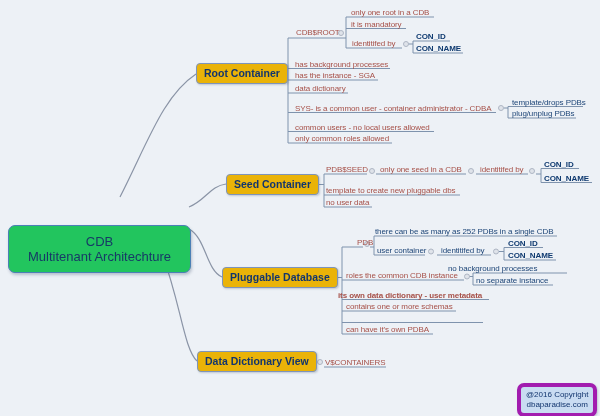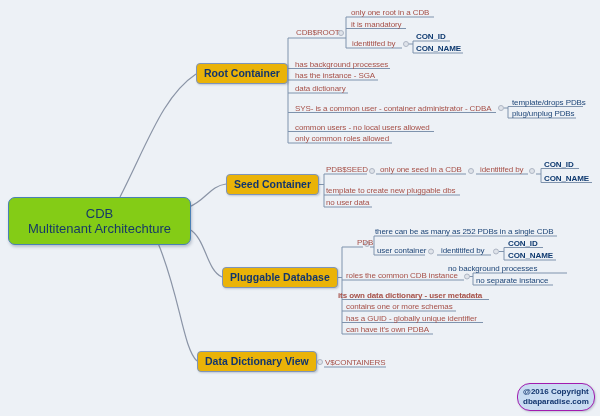--- a/index.html
+++ b/index.html
@@ -22,40 +22,40 @@
     background:#eab308;
     border:1px solid #7e94ba;
     border-radius:4px;
     color:#12356e;
     font-weight:bold;
     font-size:10.5px;line-height:11px;
     padding:4px 7px;
     box-shadow:1px 1px 2px rgba(60,80,110,0.25);
   }
   .central{
-    background:#84cc16;
+    background:#22c55e;
     border:1px solid #4b80b5;
     border-radius:7px;
     color:#173a66;
     font-size:13px;line-height:15px;
     width:181px;height:46px;
     display:flex;flex-direction:column;align-items:center;justify-content:center;
     box-shadow:1px 2px 3px rgba(60,80,110,0.3);
     text-align:center;
+    margin-top:28px;
   }
   .copyright{
     background:#c9dcf2;
-    border:1px solid #a21caf;
-    border-radius:13px;
+    border:4px solid #a21caf;
+    border-radius:7px;
     color:#12356e;
     font-size:8px;line-height:10px;
     padding:3px 5px;
     text-align:center;
     box-shadow:1px 1px 2px rgba(60,80,110,0.25);
-    font-weight:bold;
   }
 </style>
 </head>
 <body>
 
 <div class="stage">
 
   <svg width="600" height="416" viewBox="0 0 600 416">
 
     <g stroke="#8a94a6" stroke-width="1.2" fill="none">
@@ -178,21 +178,20 @@
   <div class="node leaf navy" style="left:375px;top:228px;">there can be as many as 252 PDBs in a single CDB</div>
   <div class="node leaf navy" style="left:377px;top:247px;">user container</div>
   <div class="node leaf navy" style="left:441px;top:247px;">identitifed by</div>
   <div class="node leaf navy bold" style="left:508px;top:239.5px;">CON_ID</div>
   <div class="node leaf navy bold" style="left:508px;top:252px;">CON_NAME</div>
   <div class="node leaf red" style="left:346px;top:272px;">roles the common CDB instance</div>
   <div class="node leaf navy" style="left:448px;top:265px;">no background processes</div>
   <div class="node leaf navy" style="left:476px;top:277px;">no separate instance</div>
   <div class="node leaf red" style="left:338px;top:291.5px;font-weight:bold;">its own data dictionary - user metadata</div>
   <div class="node leaf red" style="left:346px;top:303px;">contains one or more schemas</div>
-  <div class="node leaf red" style="left:346px;top:314.5px;">has a GUID - globally unique identifier</div>
   <div class="node leaf red" style="left:346px;top:326px;">can have it's own PDBA</div>
 
   <div class="node leaf red" style="left:325px;top:359px;">V$CONTAINERS</div>
 
   <div class="node copyright" style="left:517px;top:383px;">
     <div>@2016 Copyright</div>
     <div>dbaparadise.com</div>
   </div>
 
 </div>

